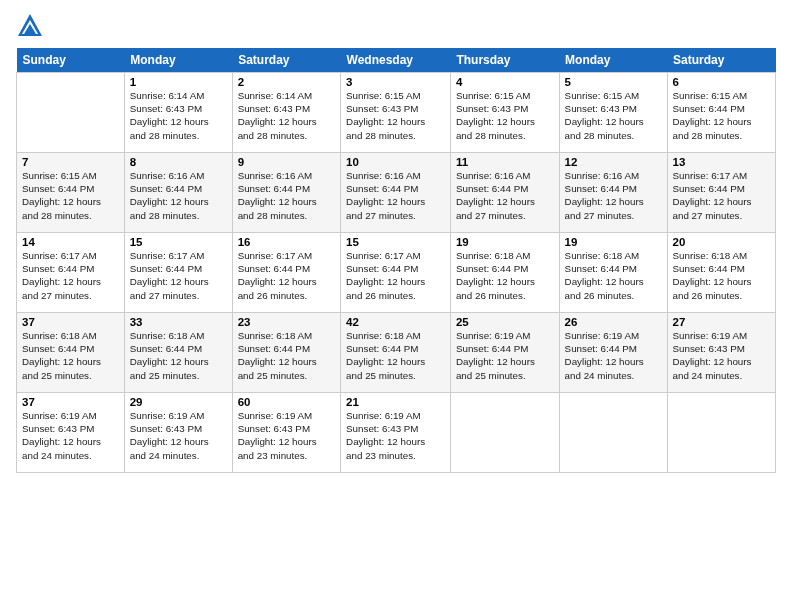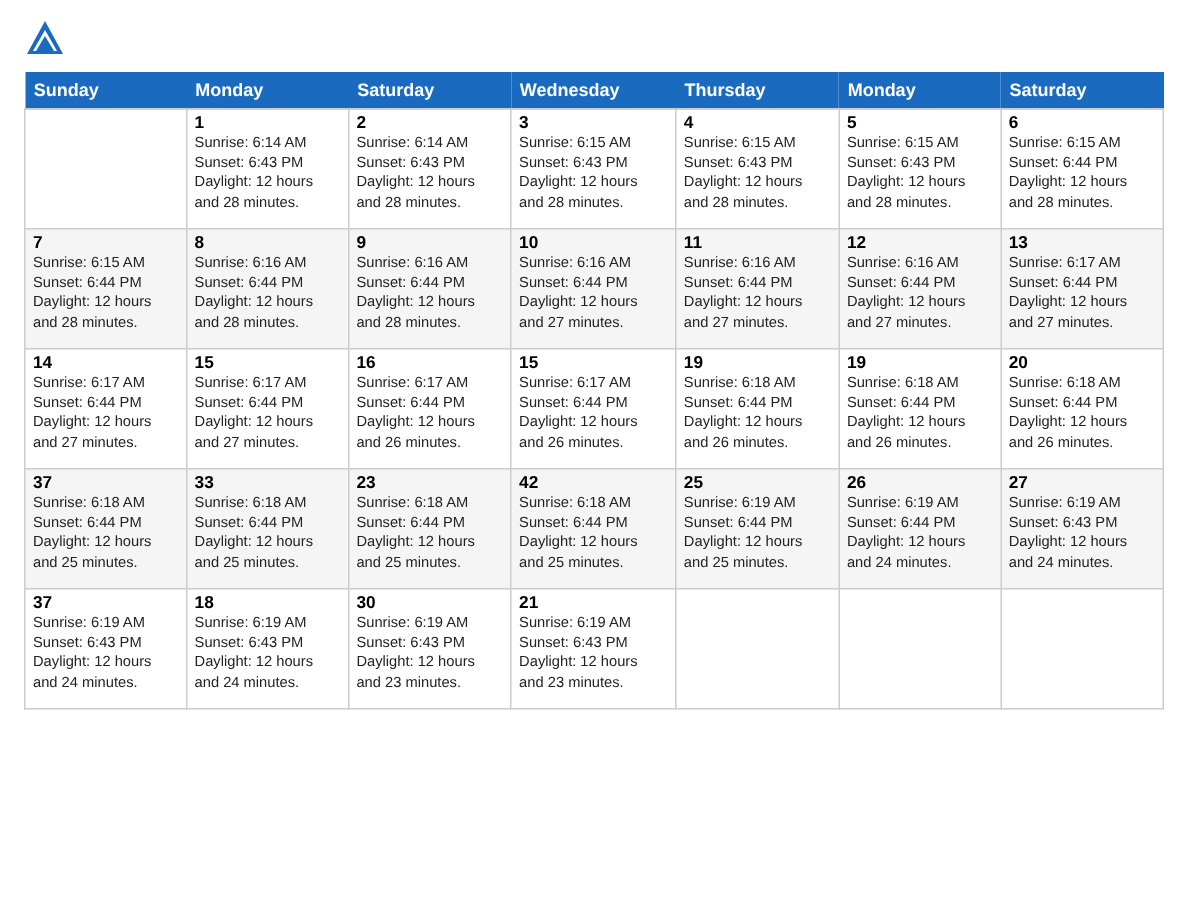--- a/index.html
+++ b/index.html
@@ -336,28 +336,28 @@
         </tr>
         <tr>
           <td>
             <span class="day-num">37</span>
             <div class="day-info" style="white-space: pre-wrap;">Sunrise: 6:19 AM
 Sunset: 6:43 PM
 Daylight: 12 hours
 and 24 minutes.</div>
           </td>
           <td>
-            <span class="day-num">18</span>
+            <span class="day-num">29</span>
             <div class="day-info" style="white-space: pre-wrap;">Sunrise: 6:19 AM
 Sunset: 6:43 PM
 Daylight: 12 hours
 and 24 minutes.</div>
           </td>
           <td>
-            <span class="day-num">30</span>
+            <span class="day-num">60</span>
             <div class="day-info" style="white-space: pre-wrap;">Sunrise: 6:19 AM
 Sunset: 6:43 PM
 Daylight: 12 hours
 and 23 minutes.</div>
           </td>
           <td>
             <span class="day-num">21</span>
             <div class="day-info" style="white-space: pre-wrap;">Sunrise: 6:19 AM
 Sunset: 6:43 PM
 Daylight: 12 hours

